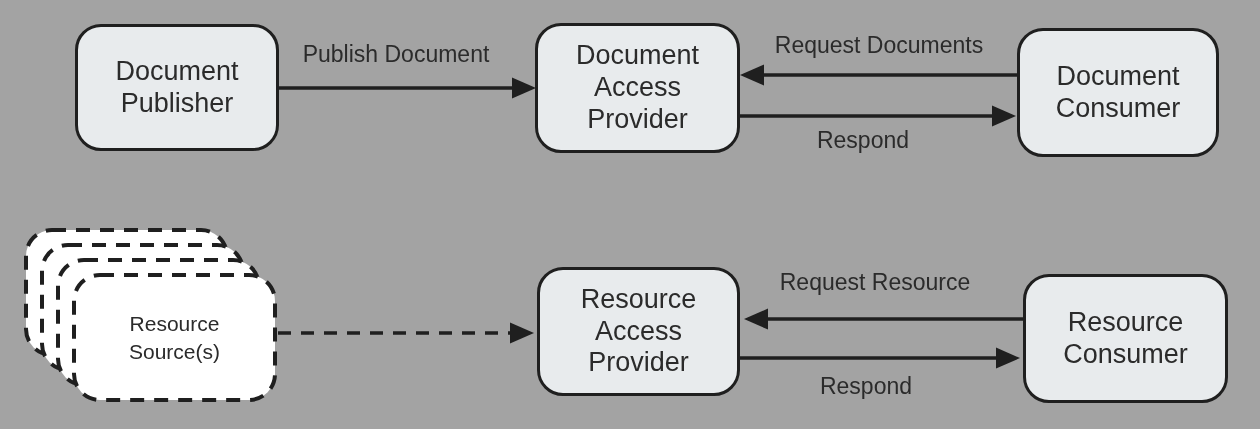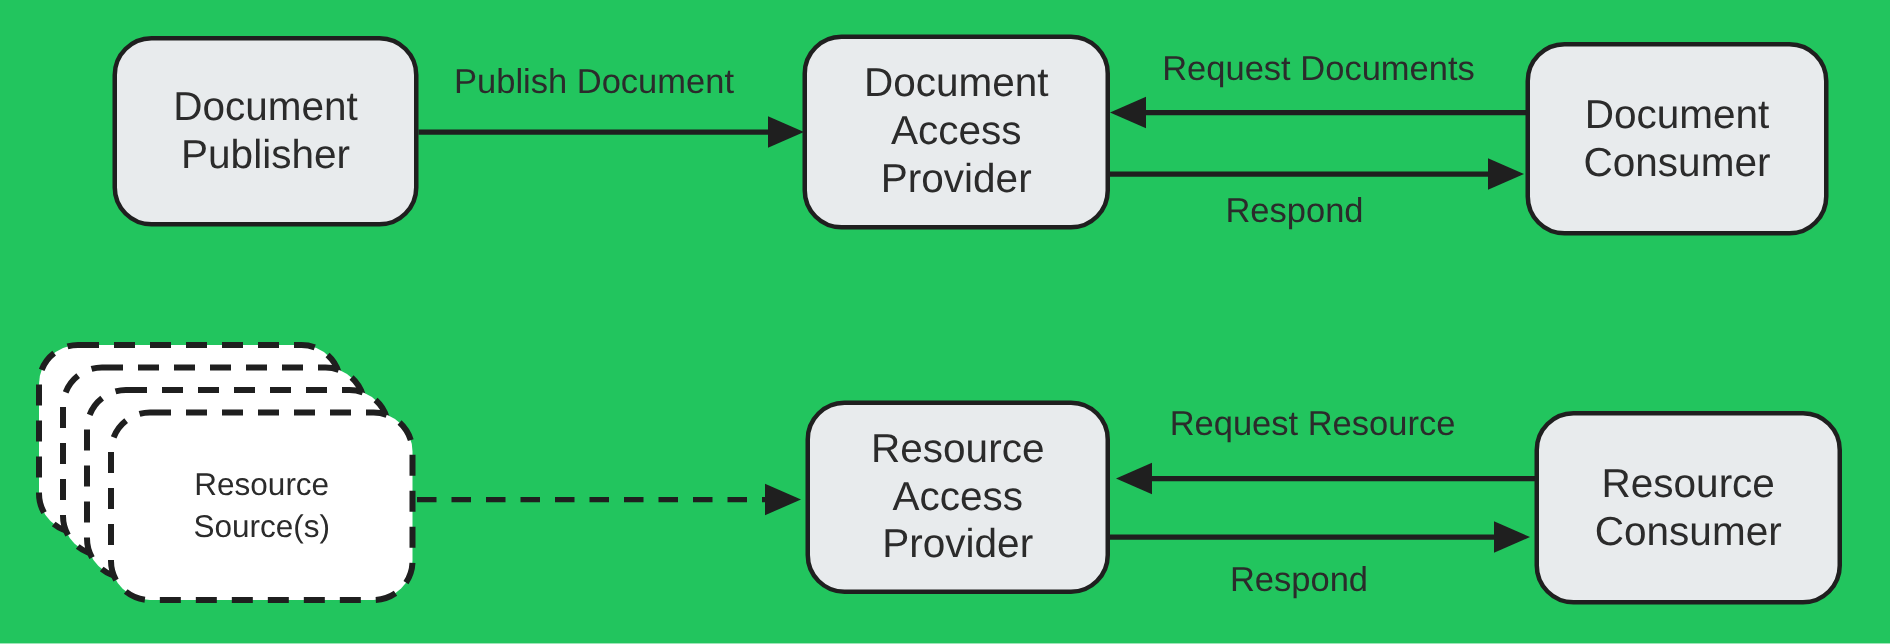--- a/index.html
+++ b/index.html
@@ -4,21 +4,21 @@
 <style>
   html, body {
     margin: 0;
     padding: 0;
     background: #ffffff;
   }
   .canvas {
     position: relative;
     width: 1260px;
     height: 429px;
-    background: #22c55e;
+    background: #a3a3a3;
     font-family: "Liberation Sans", "DejaVu Sans", sans-serif;
     overflow: hidden;
   }
   .layer {
     position: absolute;
     left: 0;
     top: 0;
   }
   .box {
     position: absolute;

